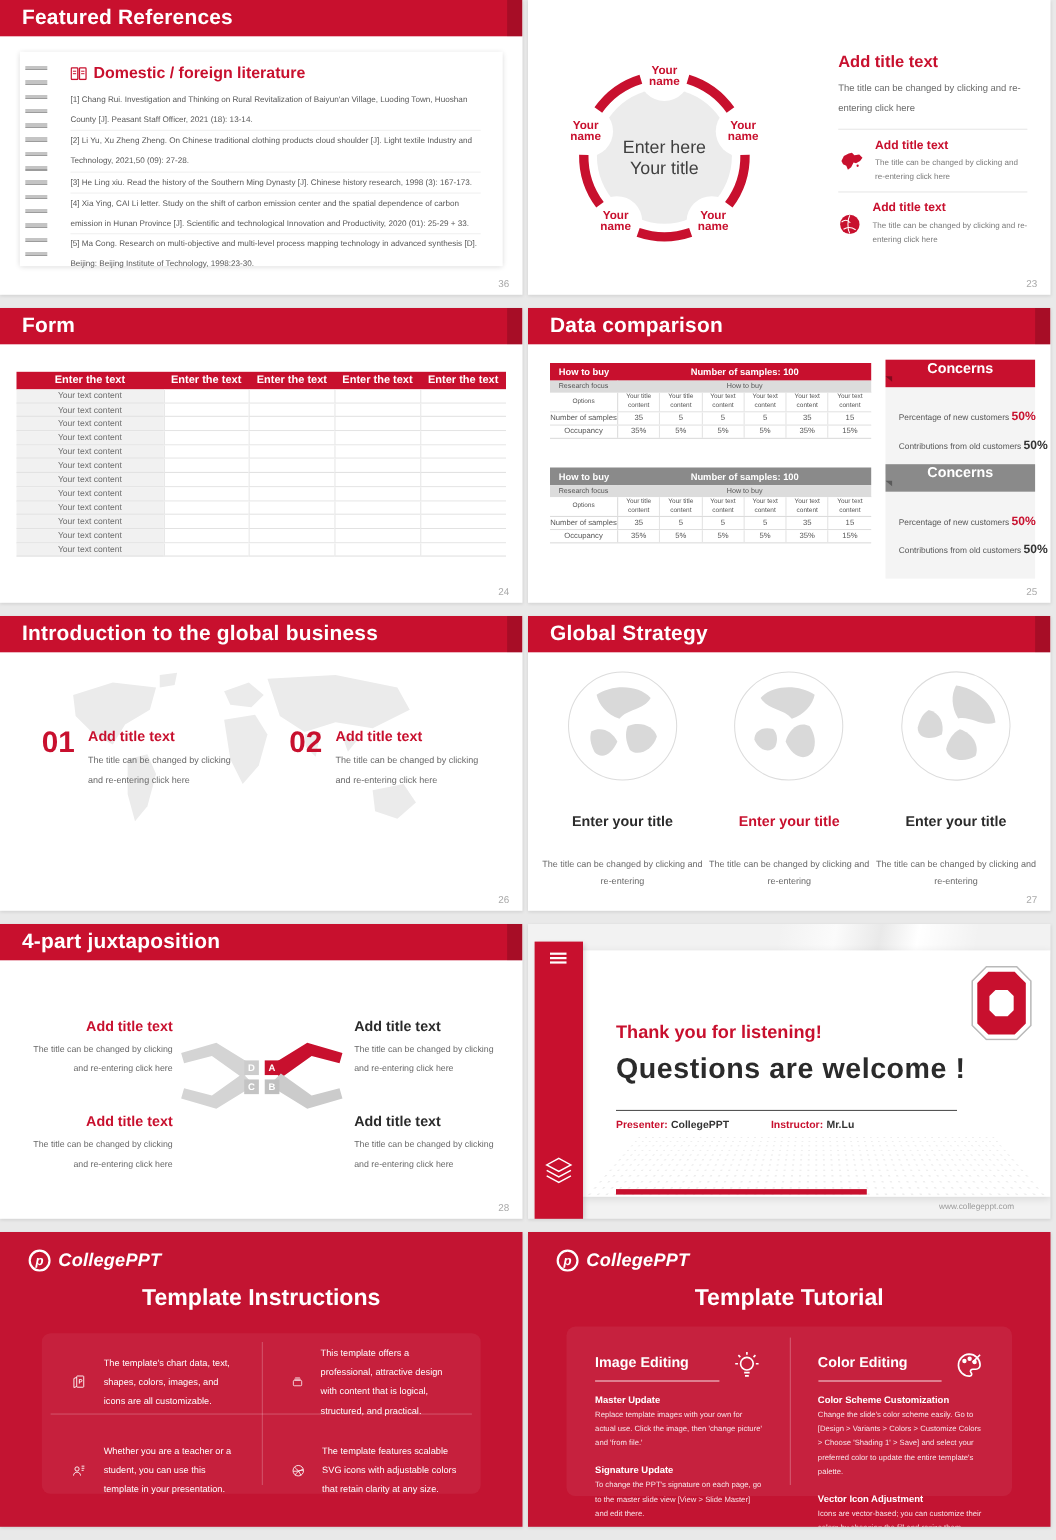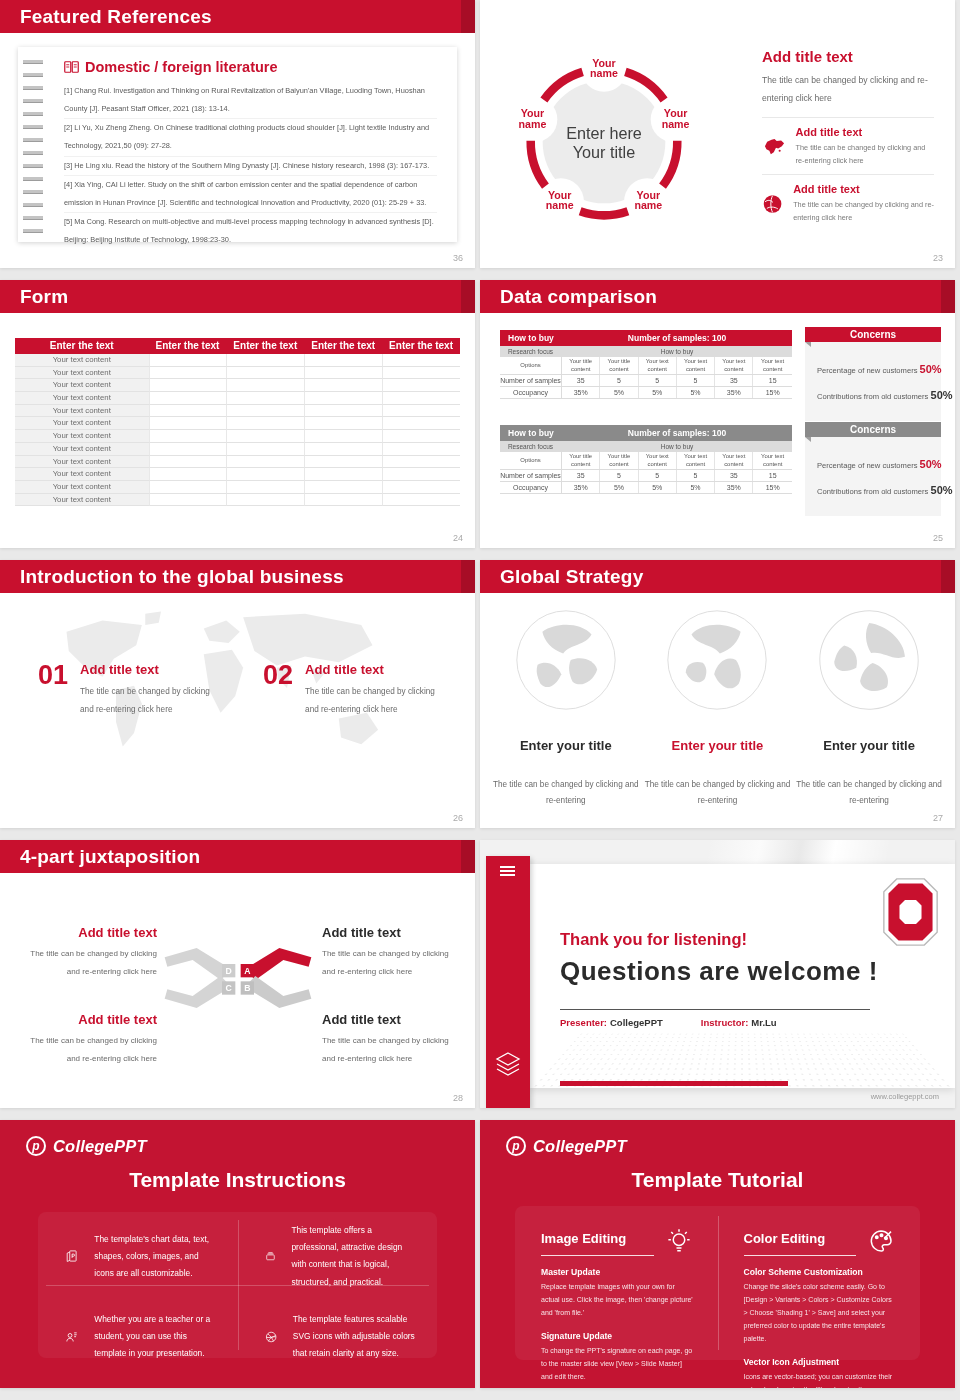--- a/index.html
+++ b/index.html
@@ -50,21 +50,21 @@
   .cmp-head .samples { flex:1; text-align:center; }
   .cmp-row { display:flex; border-bottom:1px solid #dcdcdc; background:#fff; }
   .cmp-row .lbl { width:62px; display:flex; align-items:center; justify-content:center; text-align:center; border-right:1px solid #dcdcdc; }
   .cmp-row.focus { background:#dcdcdc; height:11px; line-height:11px; }
   .cmp-row.focus .val { flex:1; text-align:center; }
   .cmp-row .c { width:38.3px; display:flex; align-items:center; justify-content:center; text-align:center; border-right:1px solid #e4e4e4; }
   .cmp-row .c:last-child { border-right:none; }
   .cmp-row.opts { height:18px; font-size:5.9px; line-height:1.25; }
   .cmp-row.nums { height:12px; font-size:7px; }
   .concern { position:absolute; left:325px; width:136px; }
-  .concern-head { position:relative; height:15px; line-height:15px; text-align:center; color:#fff; font-weight:bold; font-size:10px; }
+  .concern-head { position:relative; height:25px; line-height:15px; text-align:center; color:#fff; font-weight:bold; font-size:13px; }
   .concern.red .concern-head { background:#C8102E; }
   .concern.gray .concern-head { background:#8a8a8a; }
   .concern-head::before { content:""; position:absolute; left:0; top:15px; border-top:5px solid rgba(0,0,0,.35); border-left:6px solid transparent; }
   .concern-body { background:#f4f4f4; padding:14px 10px 12px 12px; min-height:62px; }
   .concern-body p { font-size:7.6px; color:#595959; line-height:2.4; white-space:nowrap; }
   .concern-body .v { font-weight:bold; font-size:11px; }
   .concern-body .v.red { color:#C8102E; }
   .concern-body .v.dark { color:#333; }
 
   
@@ -103,21 +103,21 @@
   .t-mesh { position:absolute; left:0; right:0; bottom:0; height:95px; overflow:hidden;
      background-image:radial-gradient(#d9d9d9 0.7px, transparent 0.8px); background-size:8px 8px; opacity:.5;
      transform:perspective(200px) rotateX(40deg); transform-origin:bottom; }
   .t-o-logo { position:absolute; left:352px; top:14px; }
   .t-h1 { position:absolute; left:30px; top:66px; color:#C8102E; font-weight:bold; font-size:16.5px; }
   .t-h2 { position:absolute; left:30px; top:92px; color:#2b2b2b; font-weight:bold; font-size:26px; letter-spacing:.5px; }
   .t-line { position:absolute; left:30px; top:145px; width:310px; height:1px; background:#555; }
   .t-people { position:absolute; left:30px; top:153px; display:flex; gap:38px; font-size:9.5px; font-weight:bold; }
   .t-people .lab { color:#C8102E; } .t-people .val { color:#333; margin-left:3px; }
   .t-redbar { position:absolute; left:30px; bottom:2px; width:228px; height:5px; background:#C8102E; }
-  .t-site { position:absolute; right:16px; bottom:7px; font-size:7.5px; color:#9a9a9a; z-index:1; }
+  .t-site { position:absolute; right:33px; bottom:7px; font-size:7.5px; color:#9a9a9a; z-index:1; }
 
   
   .panel-red { position:relative; background:#C31432; overflow:hidden; box-shadow:0 1px 3px rgba(0,0,0,.10); }
   .p-logo { position:absolute; left:26px; top:16px; display:flex; align-items:center; gap:7px; color:#fff; }
   .p-logo .mark { width:20px; height:20px; border:2px solid #fff; border-radius:50%; display:flex; align-items:center; justify-content:center;
                   font-weight:bold; font-size:12px; font-style:italic; }
   .p-logo .wordmark { font-weight:bold; font-size:16.5px; font-style:italic; letter-spacing:.2px; }
   .p-title { position:absolute; left:0; right:0; top:48px; text-align:center; color:#fff; font-weight:bold; font-size:21px; }
   .inst-grid { position:absolute; left:38px; right:38px; top:92px; bottom:30px; background:rgba(255,255,255,.055); border-radius:8px;
                display:grid; grid-template-columns:1fr 1fr; grid-template-rows:1fr 1fr; }

